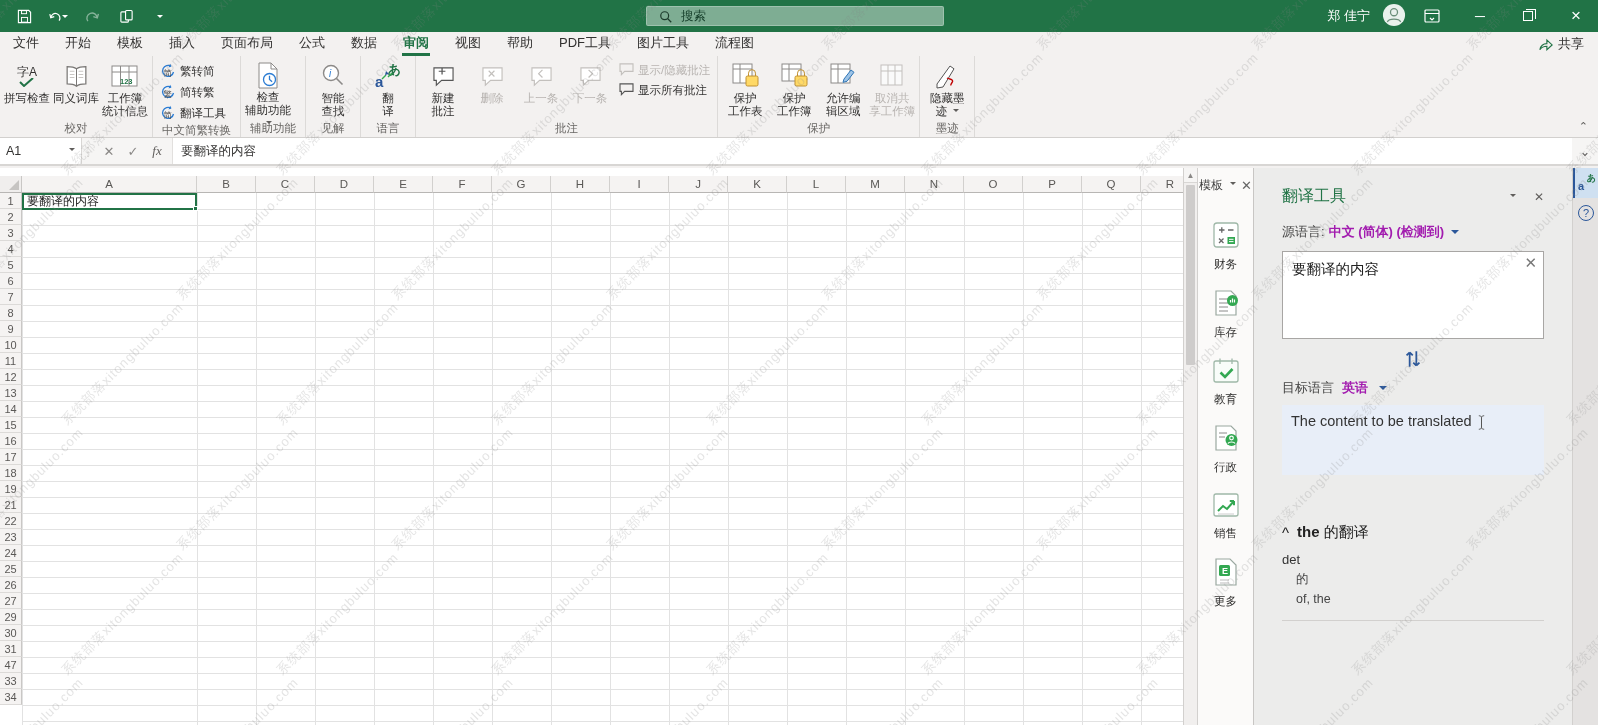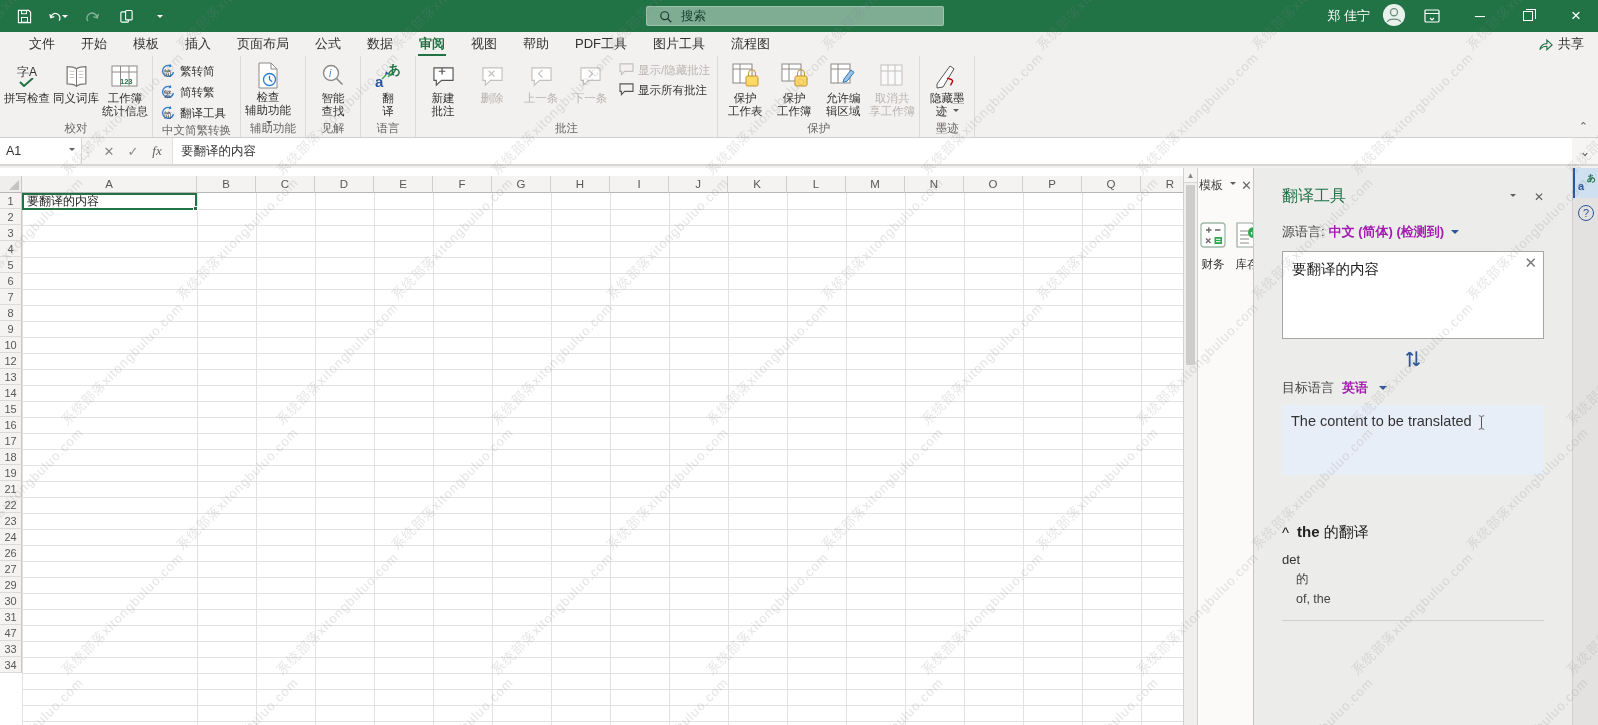--- a/index.html
+++ b/index.html
@@ -19,21 +19,21 @@
     border:1px solid rgba(255,255,255,.25); border-radius:2px; display:flex; align-items:center; gap:8px;
     padding-left:34px; color:#16382а; color:#17402c; font-size:12.5px; cursor:text; }
   .tb-right { position:absolute; right:0; top:0; height:32px; display:flex; align-items:center; gap:4px; }
   .tb-user { font-size:13px; margin-right:8px; }
   .winbtn { width:44px; height:32px; display:flex; align-items:center; justify-content:center; font-size:14px; cursor:pointer; }
   .maxbox { width:10px; height:10px; border:1px solid #fff; position:relative; }
   .maxbox:before { content:""; position:absolute; left:2px; top:-3px; width:9px; height:9px; border:1px solid #fff; border-left:none; border-bottom:none; }
 
   
   .tabrow { position:absolute; left:0; top:32px; width:1598px; height:24px; background:#f3f1f0;
-    display:flex; align-items:center; padding-left:16px; font-size:13px; color:#323130; }
+    display:flex; align-items:flex-end; padding-left:0; font-size:13px; color:#323130; }
   .rtab { padding:3px 13px 4px; cursor:pointer; white-space:nowrap; }
   .rtab.active { color:#217346; font-weight:bold; position:relative; }
   .rtab.active:after { content:""; position:absolute; left:12px; right:12px; bottom:0; height:3px; background:#217346; }
   .share-btn { position:absolute; right:14px; top:35px; display:flex; align-items:center; gap:5px; font-size:13px;
     color:#323130; cursor:pointer; }
 
   
   .ribbon { position:absolute; left:0; top:56px; width:1598px; height:82px; background:#f3f1f0;
     border-bottom:1px solid #d2d0ce; display:flex; align-items:stretch; }
   .rib-group { display:flex; flex-direction:column; border-right:1px solid #dcdad8; padding:2px 3px 0; }
@@ -86,21 +86,21 @@
   .vscroll { position:absolute; left:1183px; top:168px; width:14px; height:557px; background:#f1efee; border-left:1px solid #d2d0ce; }
   .vscroll .up { height:15px; display:flex; align-items:center; justify-content:center; font-size:8px; color:#8a8886;
     border-bottom:1px solid #d8d6d4; background:#f6f5f4; cursor:pointer; }
   .vthumb { margin:2px; height:180px; background:#cecccb; border-radius:1px; }
 
   .tpl-pane { position:absolute; left:1197px; top:168px; width:56px; height:557px; background:#fbfaf9;
     border-left:1px solid #d2d0ce; }
   .tpl-head { display:flex; align-items:center; justify-content:center; gap:5px; height:26px; font-size:12px;
     color:#444; padding-top:8px; }
   .tpl-head .x { font-size:13px; color:#666; cursor:pointer; }
-  .tpl-items { display:flex; flex-direction:row; align-items:flex-end; gap:4px; padding-top:26px; }
+  .tpl-items { display:flex; flex-direction:column; align-items:center; gap:16px; padding-top:26px; }
   .tpl-item { display:flex; flex-direction:column; align-items:center; gap:3px; cursor:pointer; }
   .tpl-item .tlabel { font-size:11.5px; color:#323130; }
 
   .trans-pane { position:absolute; left:1253px; top:168px; width:319px; height:557px; background:#ececeb;
     border-left:1px solid #c8c6c4; padding:18px 28px 0 28px; }
   .tp-head { display:flex; align-items:center; }
   .tp-title { font-size:16px; color:#217346; flex:1; }
   .tp-head .hbtn { color:#605e5c; font-size:12px; margin-left:18px; cursor:pointer; }
   .src-row { margin-top:16px; font-size:13px; color:#444; display:flex; align-items:center; gap:4px; }
   .lang-link { color:#a21caf; font-weight:bold; cursor:pointer; }
@@ -550,20 +550,23 @@
         <div class="grow">
           <div class="rnum">8</div>
         </div>
         <div class="grow">
           <div class="rnum">9</div>
         </div>
         <div class="grow">
           <div class="rnum">10</div>
         </div>
         <div class="grow">
+          <div class="rnum">11</div>
+        </div>
+        <div class="grow">
           <div class="rnum">12</div>
         </div>
         <div class="grow">
           <div class="rnum">13</div>
         </div>
         <div class="grow">
           <div class="rnum">14</div>
         </div>
         <div class="grow">
           <div class="rnum">15</div>
@@ -584,20 +587,23 @@
           <div class="rnum">21</div>
         </div>
         <div class="grow">
           <div class="rnum">22</div>
         </div>
         <div class="grow">
           <div class="rnum">23</div>
         </div>
         <div class="grow">
           <div class="rnum">24</div>
+        </div>
+        <div class="grow">
+          <div class="rnum">25</div>
         </div>
         <div class="grow">
           <div class="rnum">26</div>
         </div>
         <div class="grow">
           <div class="rnum">27</div>
         </div>
         <div class="grow">
           <div class="rnum">29</div>
         </div>

